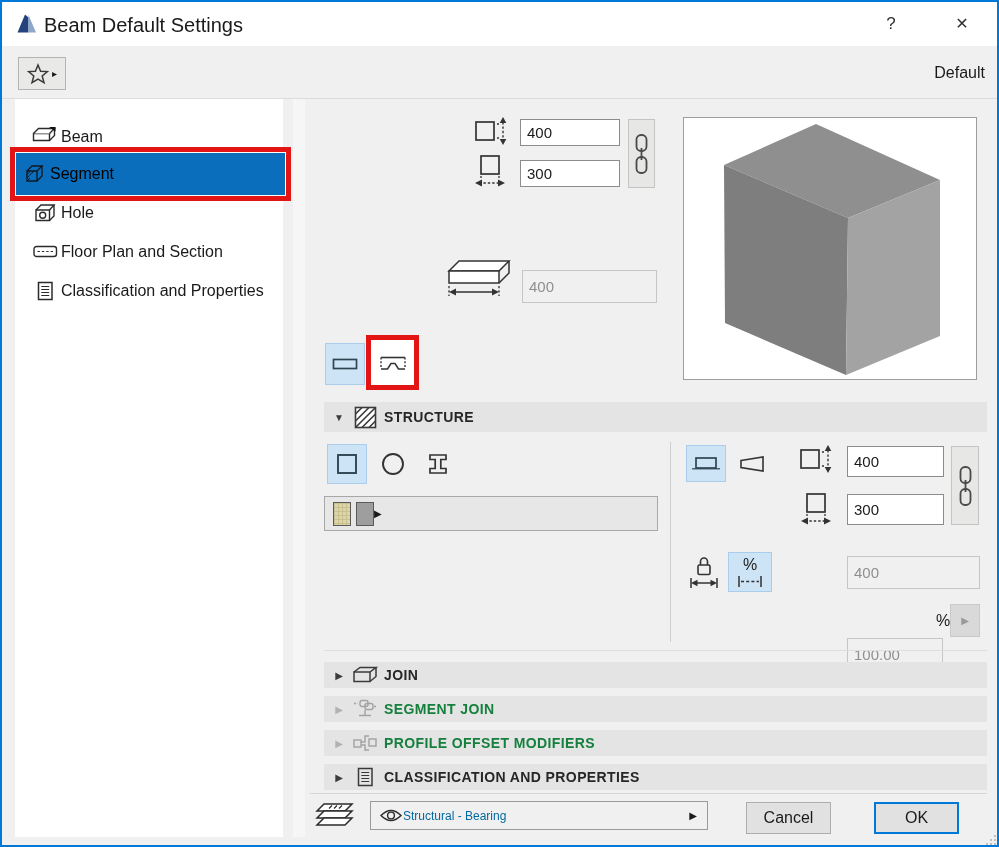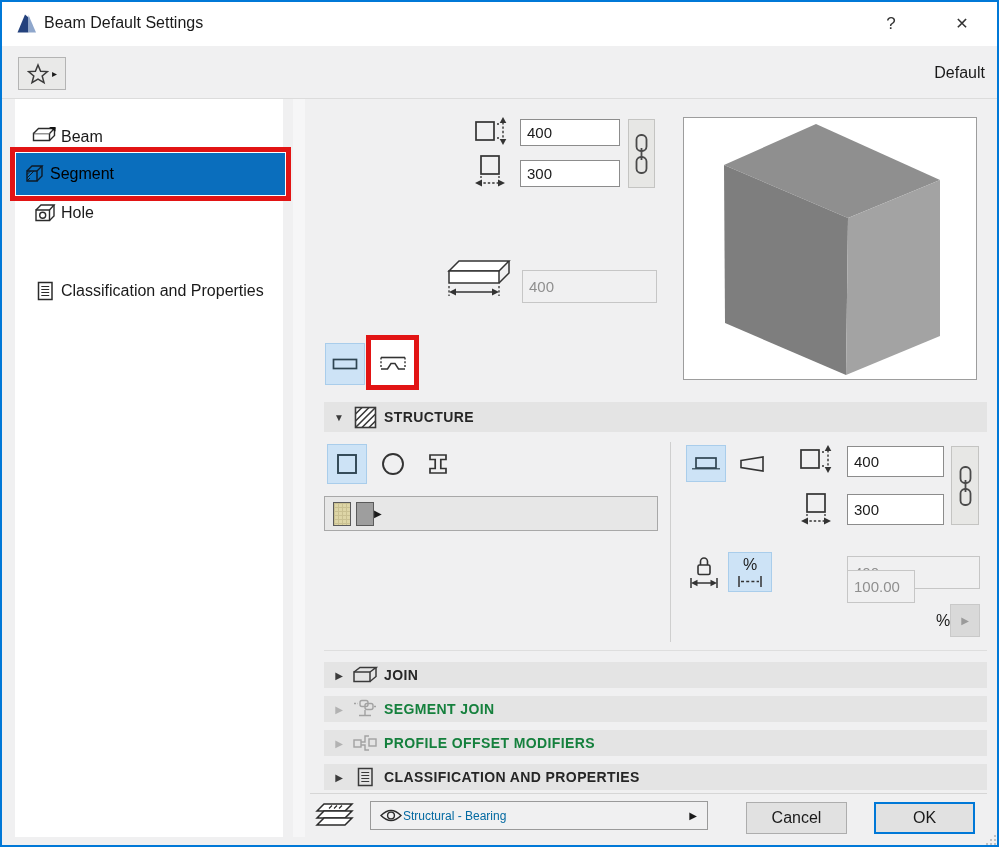--- a/index.html
+++ b/index.html
@@ -4,21 +4,21 @@
 <style>
   * { margin:0; padding:0; box-sizing:border-box; }
   html,body { width:999px; height:847px; }
   body { font-family:"Liberation Sans", sans-serif; background:#fff; }
   .dialog { position:relative; width:999px; height:847px; background:#f0f0f1;
             border:2px solid #0078d7; overflow:hidden; }
 
   
   .titlebar { position:absolute; left:0; top:0; width:995px; height:44px; background:#ffffff; }
   .logo { position:absolute; left:13px; top:10px; width:23px; height:23px; }
-  .title { position:absolute; left:42px; top:12px; font-size:16px; color:#1a1a1a; }
+  .title { position:absolute; left:42px; top:12px; font-size:20px; color:#1a1a1a; }
   .help-btn { position:absolute; left:872px; top:8px; width:34px; height:28px; text-align:center;
               line-height:28px; font-size:17px; color:#333; cursor:default; }
   .close-btn { position:absolute; left:940px; top:8px; width:40px; height:28px; text-align:center;
                line-height:28px; font-size:16px; color:#333; cursor:default; }
 
   
   .toolbar { position:absolute; left:0; top:44px; width:995px; height:53px; background:#f0f0f1; }
   .star-btn { position:absolute; left:16px; top:11px; width:48px; height:33px; background:#e9e9e8;
               border:1px solid #b4b4b4; display:flex; align-items:center; justify-content:center; gap:3px; }
   .flyout-arrow { font-size:10px; color:#1a1a1a; }
@@ -76,21 +76,21 @@
   .hsep2 { position:absolute; left:308px; top:791px; width:677px; height:1px; background:#d6d6d6; }
 
   .pct-sign { position:absolute; left:934px; top:610px; font-size:16px; color:#1a1a1a; }
   .spin-btn { position:absolute; left:948px; top:602px; width:30px; height:33px; background:#d9d9d9;
               border:1px solid #c9c9c9; text-align:center; line-height:31px; font-size:10px; color:#9a9a9a; }
 
   
   .layer-dd { position:absolute; left:368px; top:799px; width:338px; height:29px; background:#f0f0f1;
               border:1px solid #9a9a9a; display:flex; align-items:center; }
   .layer-dd .ddlabel { font-size:12px; color:#0369a1; margin-left:0; flex:1; }
-  .btn { position:absolute; width:101px; height:32px; background:#e1e1e1; border:1px solid #adadad;
+  .btn { position:absolute; width:85px; height:32px; background:#e1e1e1; border:1px solid #adadad;
          font-size:16px; color:#1a1a1a; text-align:center; line-height:30px; }
   .cancel-btn { left:744px; top:800px; }
   .ok-btn { left:872px; top:800px; border:2px solid #0078d7; line-height:28px; }
   .grip { position:absolute; left:983px; top:832px; }
 </style>
 </head>
 <body>
 
 <div class="dialog">
 
@@ -150,20 +150,29 @@
         <svg width="23" height="18" viewBox="0 0 23 18">
           <path d="M2 6 L7 1 H20 L15.5 6" fill="none" stroke="#2b2b2b" stroke-width="1.4"></path>
           <path d="M2 6 H15.5 V16.5 H2 Z" fill="none" stroke="#2b2b2b" stroke-width="1.4"></path>
           <path d="M15.5 16.5 L20 12 V1" fill="none" stroke="#2b2b2b" stroke-width="1.4"></path>
           <circle cx="8.7" cy="11.2" r="3" fill="none" stroke="#2b2b2b" stroke-width="1.4"></circle>
         </svg>
       </span>
       <span class="slabel">Hole</span>
     </div>
 
+    <div class="side-item" style="top:139px;">
+      <span class="sicon">
+        <svg width="25" height="13" viewBox="0 0 25 13">
+          <rect x="1" y="1.5" width="22.5" height="10" rx="2.5" fill="none" stroke="#2b2b2b" stroke-width="1.4"></rect>
+          <path d="M4.5 6.5 H20" stroke="#2b2b2b" stroke-width="1.2" stroke-dasharray="2.4 2"></path>
+        </svg>
+      </span>
+      <span class="slabel">Floor Plan and Section</span>
+    </div>
 
     <div class="side-item" style="top:178px;">
       <span class="sicon">
         <svg width="17" height="20" viewBox="0 0 17 20">
           <rect x="1.5" y="1.5" width="13.5" height="17" fill="none" stroke="#2b2b2b" stroke-width="1.5"></rect>
           <path d="M4.3 5.5 H12.2 M4.3 8.5 H12.2 M4.3 11.5 H12.2 M4.3 14.5 H12.2" stroke="#2b2b2b" stroke-width="1.2"></path>
         </svg>
       </span>
       <span class="slabel">Classification and Properties</span>
     </div>
@@ -316,21 +325,21 @@
   </div>
   <div class="toggle sel" style="left:726px; top:550px; width:44px; height:40px;">
     <svg width="34" height="36" viewBox="0 0 34 36">
       <text x="17" y="16" text-anchor="middle" font-size="16" font-family="Liberation Sans, sans-serif" fill="#222">%</text>
       <path d="M6 22 V33 M28 22 V33" stroke="#333" stroke-width="1.5"></path>
       <path d="M8 27.5 H26" stroke="#333" stroke-width="1.5" stroke-dasharray="3 2.2"></path>
     </svg>
   </div>
 
   <input class="inp dis" style="left: 845px; top: 554px; width: 133px; height: 33px;" disabled="" value="400">
-  <input class="inp dis" style="left: 845px; top: 568px; width: 68px; height: 33px;" disabled="" value="100.00">
+  <input class="inp dis" style="left: 845px; top: 636px; width: 96px; height: 33px;" disabled="" value="100.00">
   <span class="pct-sign">%</span>
   <div class="spin-btn">▶</div>
 
   <div class="hsep1"></div>
 
   <div class="secbar collapsed" style="top:660px;">
     <span class="tri">▶</span>
     <span class="sec-icn">
       <svg width="26" height="18" viewBox="0 0 26 18">
         <path d="M2 6 L8 1.5 H24 L18 6" fill="none" stroke="#3a3a3a" stroke-width="1.5"></path>

